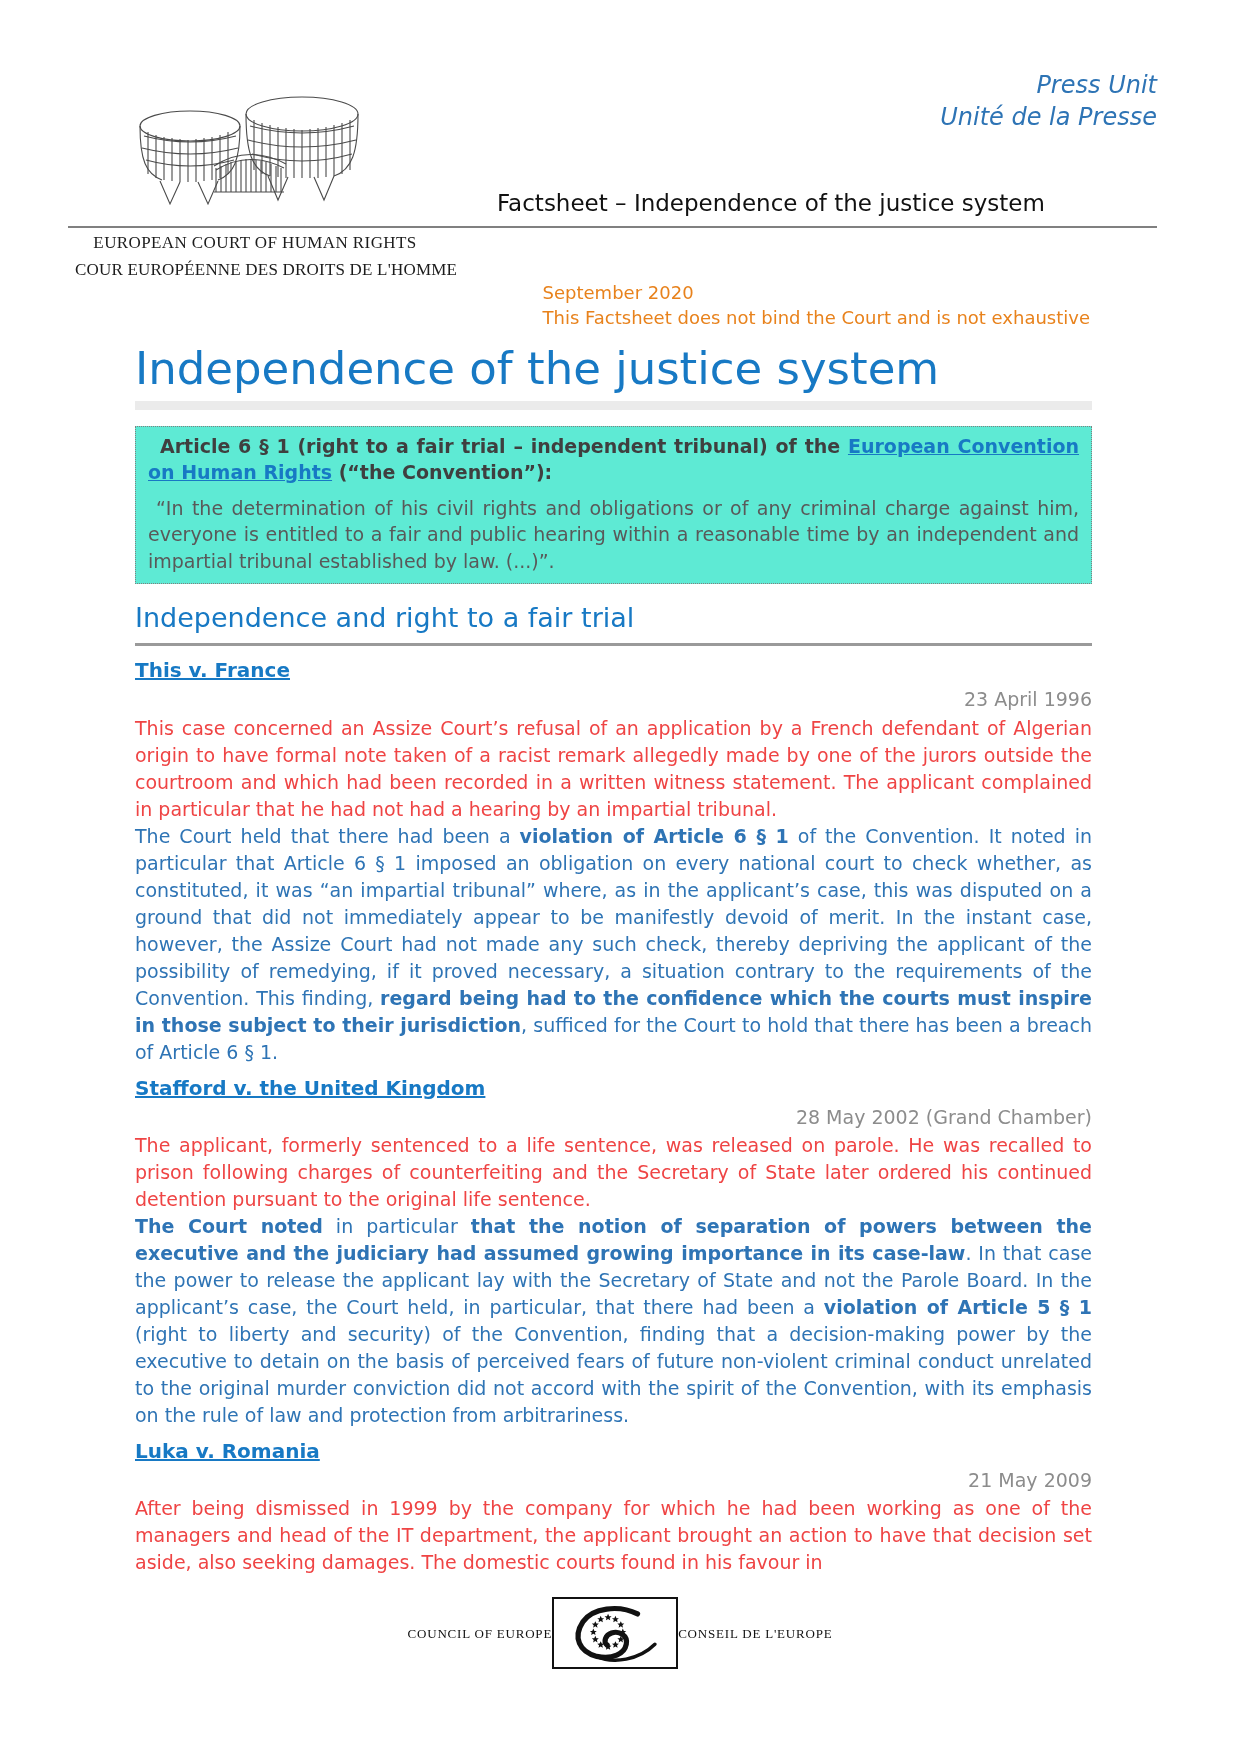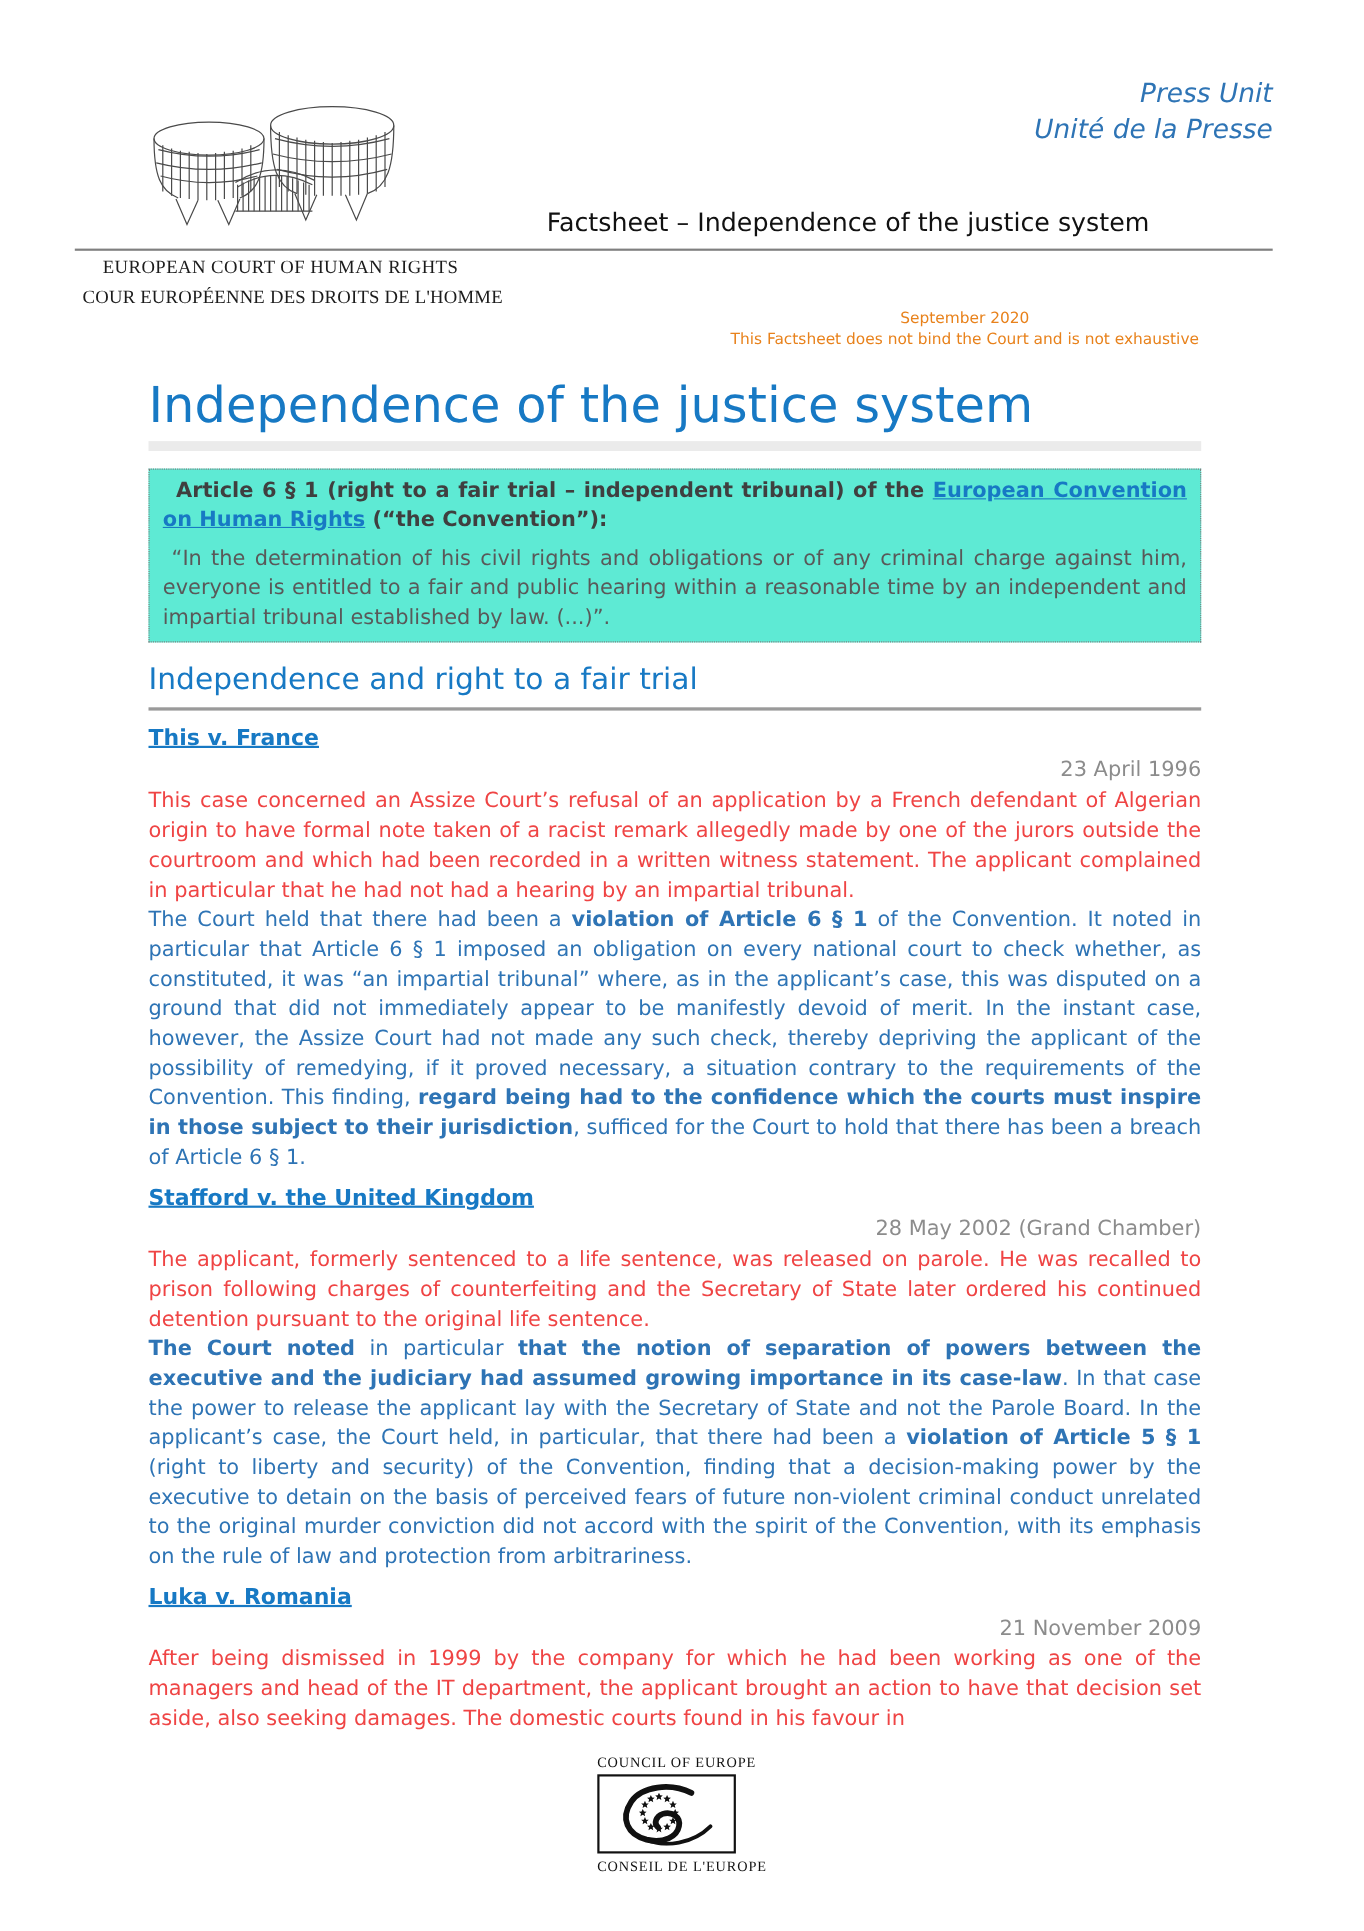--- a/index.html
+++ b/index.html
@@ -16,21 +16,21 @@
   }
   .org-en{font-size:17px;white-space:nowrap;letter-spacing:.4px;}
   .org-fr{font-size:17px;white-space:nowrap;letter-spacing:.2px;margin-top:7px;}
   .press-unit{
     position:absolute;right:83px;top:70px;text-align:right;
     color:#2e74b5;font-style:italic;font-size:24px;line-height:1.32;
   }
   .factsheet-title{position:absolute;left:497px;top:190px;font-size:23px;color:#111;}
   .header-rule{position:absolute;left:68px;top:226px;width:1089px;height:2px;background:#808080;}
   
-  .notice{position:absolute;right:150px;top:281px;text-align:center;color:#e8821c;font-size:14px;line-height:1.38;}
+  .notice{position:absolute;right:150px;top:281px;text-align:left;color:#e8821c;font-size:18px;line-height:1.38;}
   
   .main{position:absolute;left:135px;top:340px;width:957px;}
   h1.page-title{margin:0;font-weight:normal;font-size:45px;line-height:1.28;color:#1779c4;}
   .title-bar{height:9px;background:#ebebeb;margin-top:3px;}
   .conv-box{
     margin-top:16px;border:1px dotted #7f7f7f;background:#5eead4;
     padding:6px 12px 8px 12px;
   }
   .conv-box p{margin:0;font-size:19px;line-height:1.4;text-align:justify;}
   .box-head{font-weight:bold;color:#3f3f3f;text-indent:12px;margin-bottom:9px !important;}
@@ -44,21 +44,21 @@
   .case-name a{color:#1779c4;font-weight:bold;text-decoration:underline;}
   .case-date{margin:0 0 2px 0;color:#8c8c8c;font-size:19px;line-height:1.4;text-align:right;}
   .case p.body{margin:0;font-size:19px;line-height:1.42;text-align:justify;}
   .facts{color:#ef4444;}
   .holding{color:#2e74b5;}
   
   .footer{
     position:absolute;left:0;top:1594px;width:1240px;
     display:flex;flex-direction:column;align-items:center;z-index:5;
   }
-  .footer-inner{background:#fff;padding:0 14px;display:flex;flex-direction:column;}
+  .footer-inner{background:#fff;padding:0 14px;display:flex;align-items:center;}
   .coe-label{
     font-family:"Liberation Serif","DejaVu Serif",serif;
     font-size:13px;letter-spacing:.8px;color:#111;white-space:nowrap;
   }
   .coe-box{
     width:122px;height:68px;border:2px solid #111;background:#fff;
     margin:3px 0 4px 0;display:flex;align-items:center;justify-content:center;
   }
 </style>
 </head>
@@ -130,21 +130,21 @@
 
     <div class="case">
       <p class="case-name"><a href="#">Stafford v. the United Kingdom</a></p>
       <p class="case-date">28 May 2002 (Grand Chamber)</p>
       <p class="body facts">The applicant, formerly sentenced to a life sentence, was released on parole. He was recalled to prison following charges of counterfeiting and the Secretary of State later ordered his continued detention pursuant to the original life sentence.</p>
       <p class="body holding"><span style="font-weight: bold;">The Court noted</span><span> in particular </span><span style="font-weight: bold;">that the notion of separation of powers between the executive and the judiciary had assumed growing importance in its case-law</span><span>. In that case the power to release the applicant lay with the Secretary of State and not the Parole Board. In the applicant’s case, the Court held, in particular, that there had been a </span><span style="font-weight: bold;">violation of Article 5 § 1</span><span> (right to liberty and security) of the Convention, finding that a decision-making power by the executive to detain on the basis of perceived fears of future non-violent criminal conduct unrelated to the original murder conviction did not accord with the spirit of the Convention, with its emphasis on the rule of law and protection from arbitrariness.</span></p>
     </div>
 
     <div class="case">
       <p class="case-name"><a href="#">Luka v. Romania</a></p>
-      <p class="case-date">21 November 2009</p>
+      <p class="case-date">21 May 2009</p>
       <p class="body facts">After being dismissed in 1999 by the company for which he had been working as one of the managers and head of the IT department, the applicant brought an action to have that decision set aside, also seeking damages. The domestic courts found in his favour in</p>
     </div>
 
   </div>
 
   <div class="footer">
     <div class="footer-inner">
       <div class="coe-label">COUNCIL OF EUROPE</div>
       <div class="coe-box">
         <svg width="104" height="58" viewBox="0 0 120 66">

